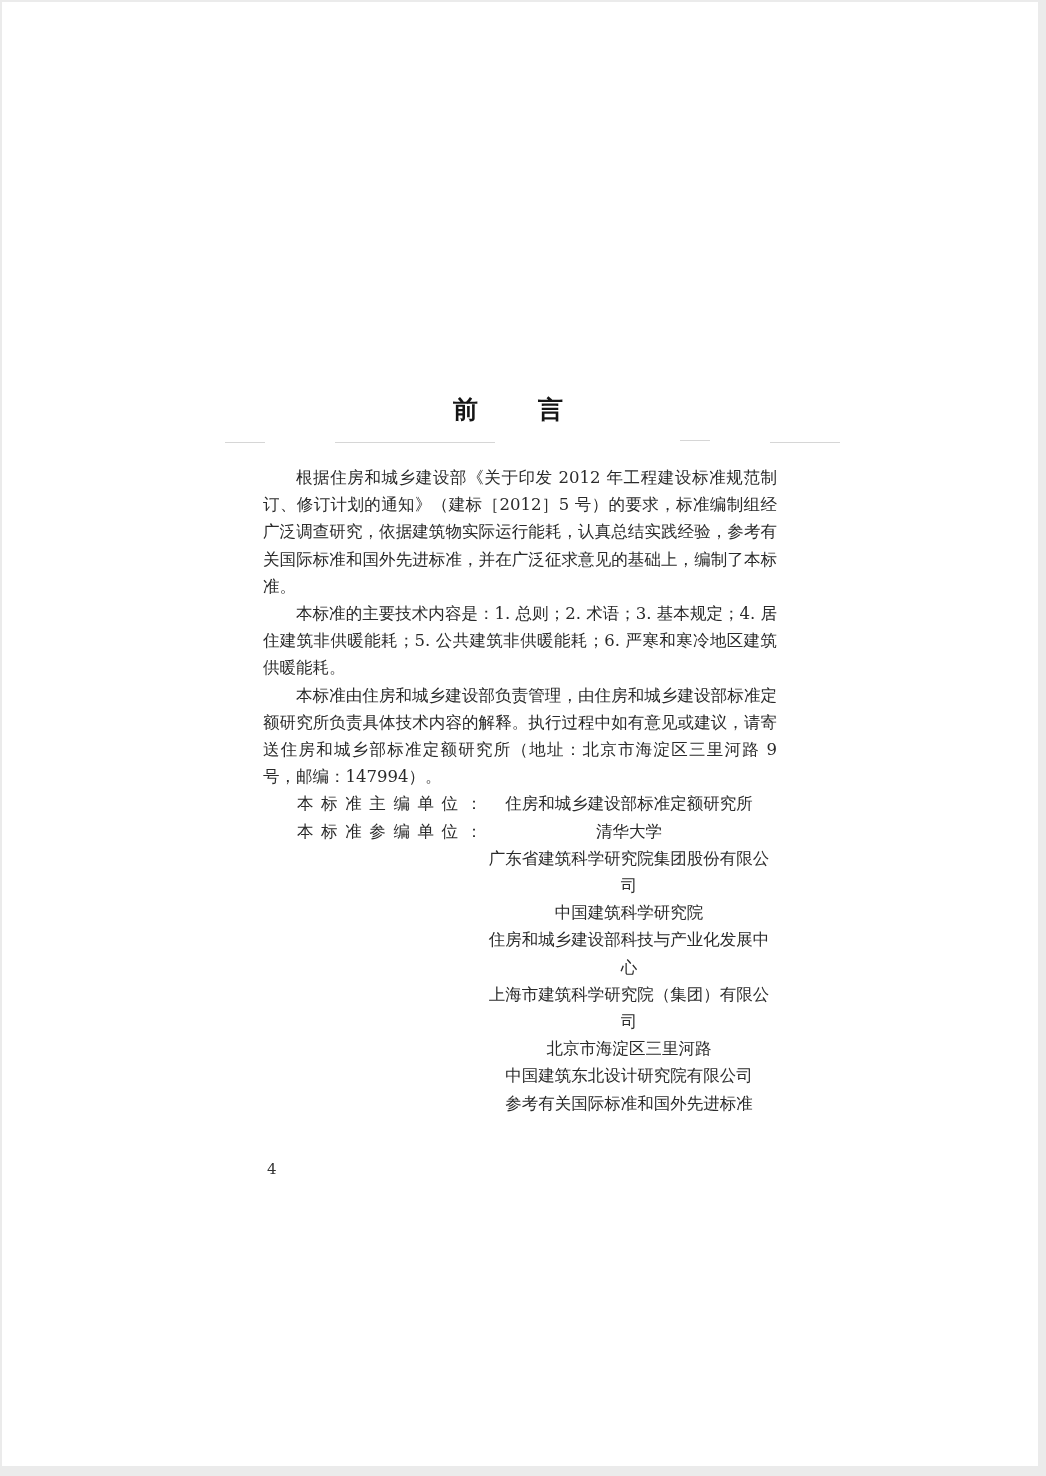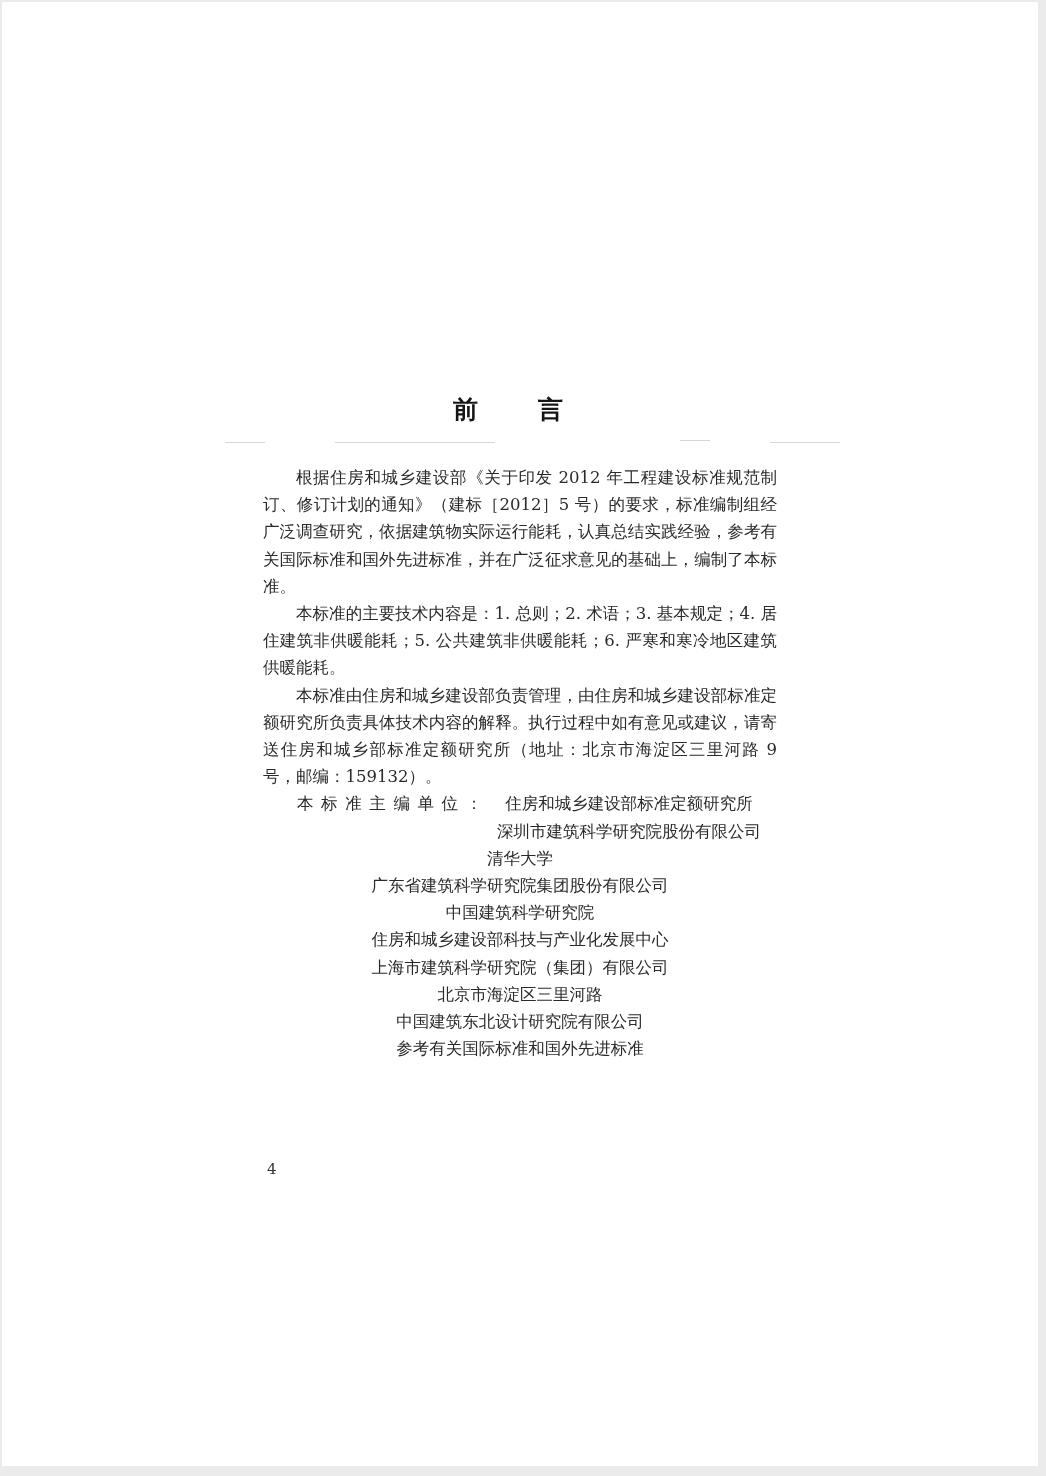--- a/index.html
+++ b/index.html
@@ -60,34 +60,34 @@
       <span class="t2">言</span>
     </div>
     <div class="rule" style="left:-30px; top:52px; width:40px;"></div>
     <div class="rule" style="left:80px; top:52px; width:160px;"></div>
     <div class="rule" style="left:425px; top:50px; width:30px;"></div>
     <div class="rule" style="left:515px; top:52px; width:70px;"></div>
 
     <div class="body-text">
       <p class="para">根据住房和城乡建设部《关于印发 2012 年工程建设标准规范制订、修订计划的通知》（建标［2012］5 号）的要求，标准编制组经广泛调查研究，依据建筑物实际运行能耗，认真总结实践经验，参考有关国际标准和国外先进标准，并在广泛征求意见的基础上，编制了本标准。</p>
       <p class="para">本标准的主要技术内容是：1. 总则；2. 术语；3. 基本规定；4. 居住建筑非供暖能耗；5. 公共建筑非供暖能耗；6. 严寒和寒冷地区建筑供暖能耗。</p>
-      <p class="para">本标准由住房和城乡建设部负责管理，由住房和城乡建设部标准定额研究所负责具体技术内容的解释。执行过程中如有意见或建议，请寄送住房和城乡部标准定额研究所（地址：北京市海淀区三里河路 9 号，邮编：159132）。</p>
+      <p class="para">本标准由住房和城乡建设部负责管理，由住房和城乡建设部标准定额研究所负责具体技术内容的解释。执行过程中如有意见或建议，请寄送住房和城乡部标准定额研究所（地址：北京市海淀区三里河路 9 号，邮编：147994）。</p>
 
       <div class="units">
         <div class="unit-row">
           <span class="unit-label">本标准主编单位：</span>
           <div class="unit-list">
             <span class="unit-item">住房和城乡建设部标准定额研究所</span>
-            <span class="unit-item">深圳市建筑科学研究院股份有限公司</span>
           </div>
         </div>
       </div>
 
       <div class="units">
         <div class="unit-row">
+          <span class="unit-label">本标准参编单位：</span>
           <div class="unit-list">
             <span class="unit-item">清华大学</span>
             <span class="unit-item">广东省建筑科学研究院集团股份有限公司</span>
             <span class="unit-item">中国建筑科学研究院</span>
             <span class="unit-item">住房和城乡建设部科技与产业化发展中心</span>
             <span class="unit-item">上海市建筑科学研究院（集团）有限公司</span>
             <span class="unit-item">北京市海淀区三里河路</span>
             <span class="unit-item">中国建筑东北设计研究院有限公司</span>
             <span class="unit-item">参考有关国际标准和国外先进标准</span>
           </div>

